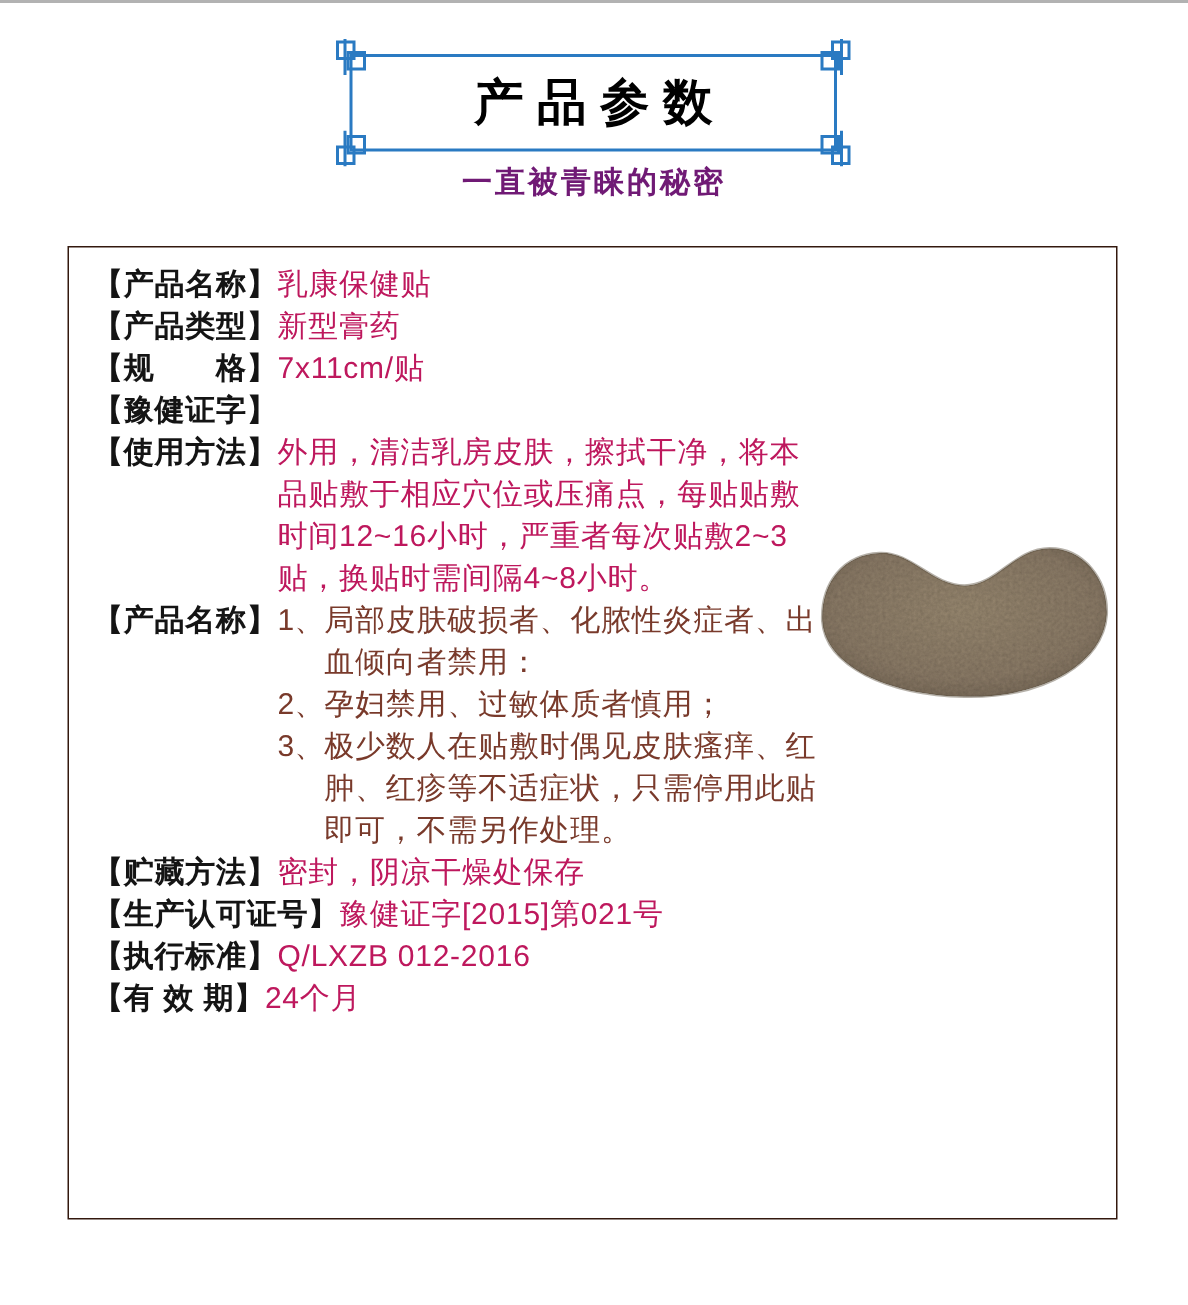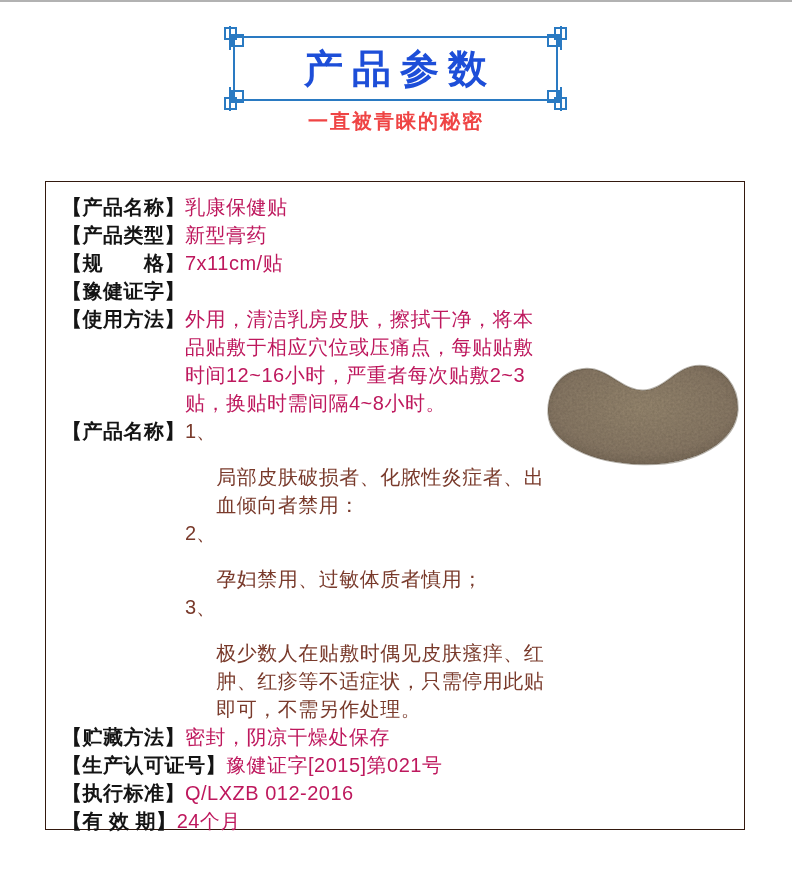--- a/index.html
+++ b/index.html
@@ -10,35 +10,35 @@
 
   
   .title-frame{position:absolute;left:233px;top:36px;width:321px;height:61px;
     border:2px solid #2a7ac2;display:flex;align-items:center;justify-content:center;}
   .corner{position:absolute;width:24px;height:24px;}
   .corner.tl{left:-12px;top:-12px;}
   .corner.tr{right:-12px;top:-12px;}
   .corner.bl{left:-12px;bottom:-12px;}
   .corner.br{right:-12px;bottom:-12px;}
   .page-title{font-family:"Liberation Serif","DejaVu Serif",serif;font-weight:700;
-    font-size:39px;color:#1d4ed8;letter-spacing:9px;text-indent:9px;white-space:nowrap;}
+    font-size:33px;color:#000000;letter-spacing:9px;text-indent:9px;white-space:nowrap;}
   .page-subtitle{position:absolute;left:0;top:108px;width:792px;text-align:center;
-    font-size:20px;font-weight:700;color:#ef4444;letter-spacing:2px;}
+    font-size:20px;font-weight:700;color:#701a75;letter-spacing:2px;}
 
   
-  .spec-panel{position:absolute;left:45px;top:181px;width:700px;height:649px;
+  .spec-panel{position:absolute;left:45px;top:164px;width:700px;height:649px;
     border:1px solid #33190e;box-sizing:border-box;padding:11px 10px 0 16px;}
   .spec-row{display:flex;align-items:flex-start;font-size:20px;line-height:28px;}
   .spec-label{flex:none;font-weight:700;color:#141414;white-space:pre;letter-spacing:.5px;}
   .spec-value{flex:1;color:#be185d;letter-spacing:.5px;}
   .spec-value.narrow{max-width:368px;}
   .notes{flex:1;max-width:372px;}
   .note-item{display:flex;align-items:flex-start;}
   .note-marker{flex:none;white-space:pre;color:#793a2b;}
-  .note-text{flex:1;color:#793a2b;letter-spacing:.5px;margin-top:46px;}
+  .note-text{flex:1;color:#793a2b;letter-spacing:.5px;}
 
   
   .patch-wrap{position:absolute;left:545px;top:360px;width:196px;height:108px;}
 </style>
 </head>
 <body>
 
 <div class="page">
 
   <div class="top-rule"></div>

